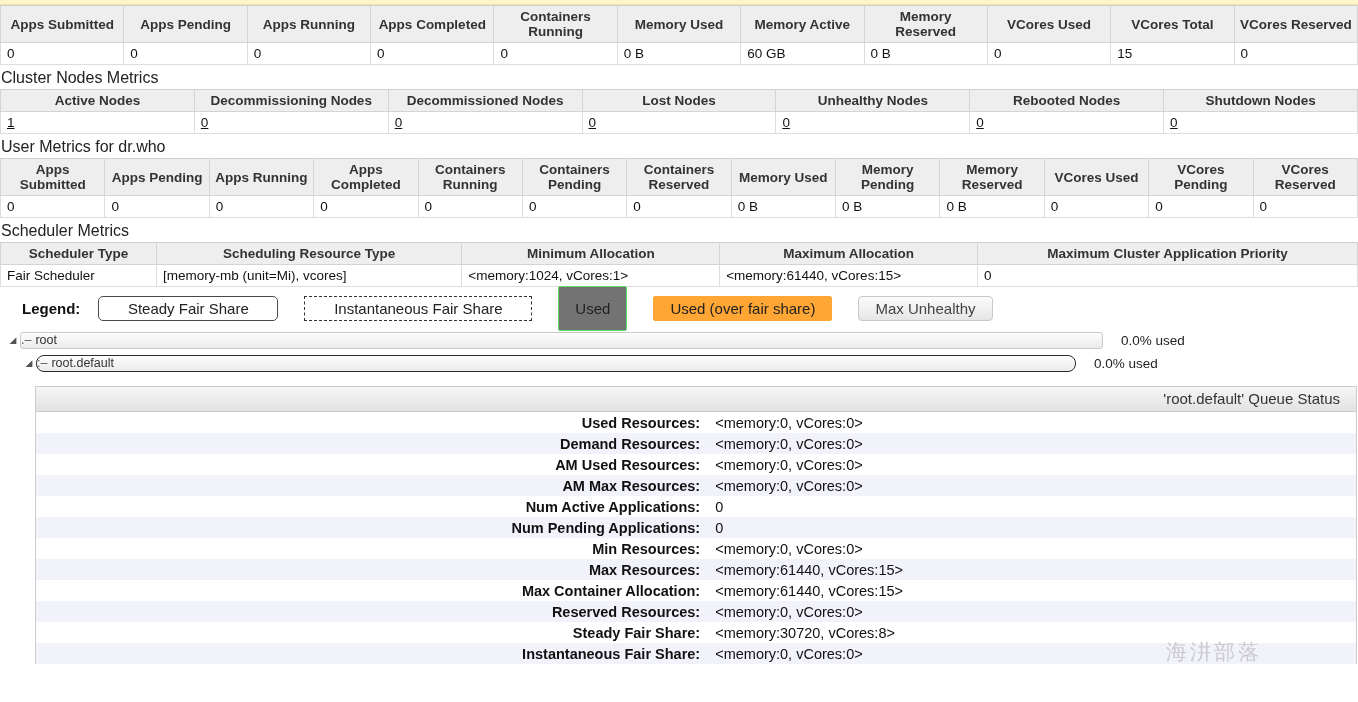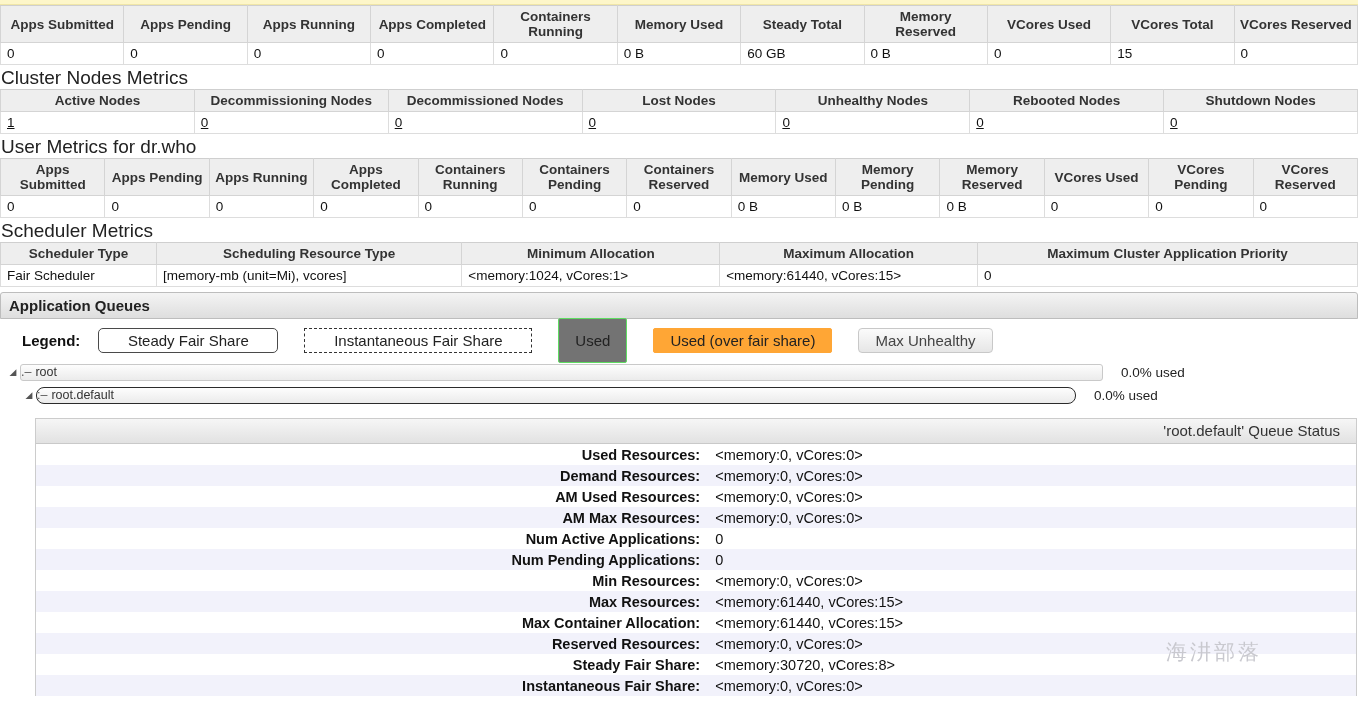--- a/index.html
+++ b/index.html
@@ -52,21 +52,21 @@
     vertical-align: middle;
   }
   table.metrics td.link a {
     color: #111;
     text-decoration: underline;
     cursor: pointer;
   }
 
   h3.section-title {
     margin: 3px 0 2px 0;
-    font-size: 19px;
+    font-size: 16px;
     font-weight: normal;
     color: #222;
     line-height: 19px;
     padding-left: 1px;
   }
 
   
   .aq-bar {
     margin-top: 5px;
     background: linear-gradient(#f4f4f4, #dedede);
@@ -242,21 +242,21 @@
 
   <table class="metrics">
     <thead>
         <tr id="cm-head">
           <th>Apps Submitted</th>
           <th>Apps Pending</th>
           <th>Apps Running</th>
           <th>Apps Completed</th>
           <th>Containers Running</th>
           <th>Memory Used</th>
-          <th>Steady Total</th>
+          <th>Memory Active</th>
           <th>Memory Reserved</th>
           <th>VCores Used</th>
           <th>VCores Total</th>
           <th>VCores Reserved</th>
         </tr>
       </thead>
     <tbody>
         <tr id="cm-body">
           <td>0</td>
           <td>0</td>
@@ -352,21 +352,20 @@
         <tr id="sm-body">
           <td>Fair Scheduler</td>
           <td>[memory-mb (unit=Mi), vcores]</td>
           <td>&lt;memory:1024, vCores:1&gt;</td>
           <td>&lt;memory:61440, vCores:15&gt;</td>
           <td>0</td>
         </tr>
       </tbody>
   </table>
 
-  <div class="aq-bar">Application Queues</div>
 
   <div class="legend-row">
     <span class="legend-label">Legend:</span>
     <span class="lg steady">Steady Fair Share</span>
     <span class="lg instant">Instantaneous Fair Share</span>
     <span class="lg used">Used</span>
     <span class="lg over">Used (over fair share)</span>
     <span class="lg maxcap">Max Unhealthy</span>
   </div>
 

